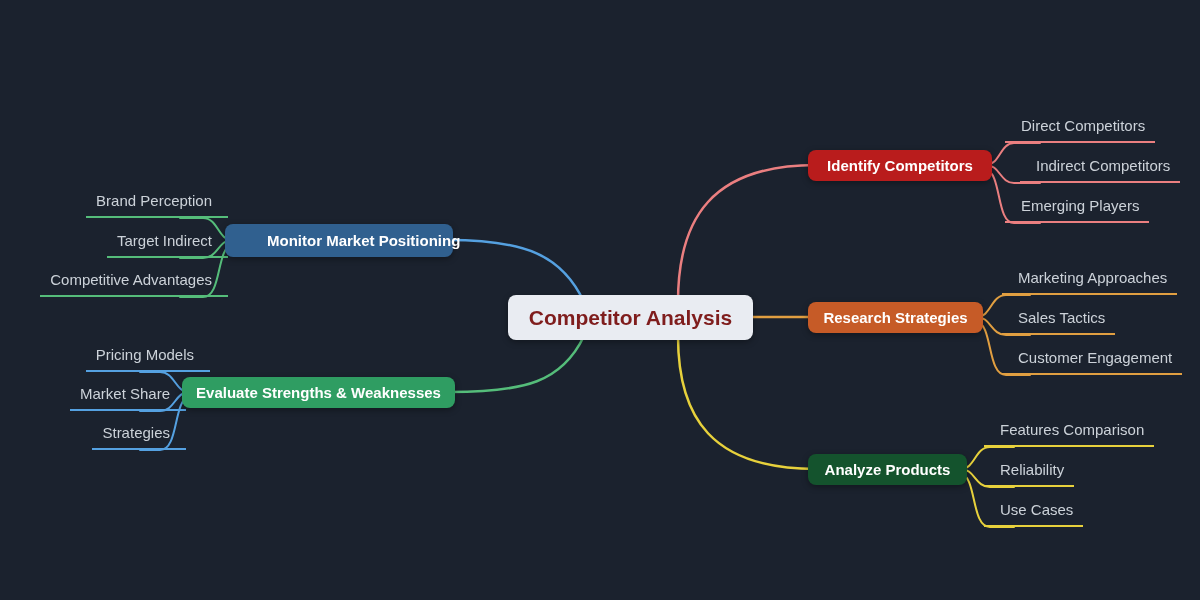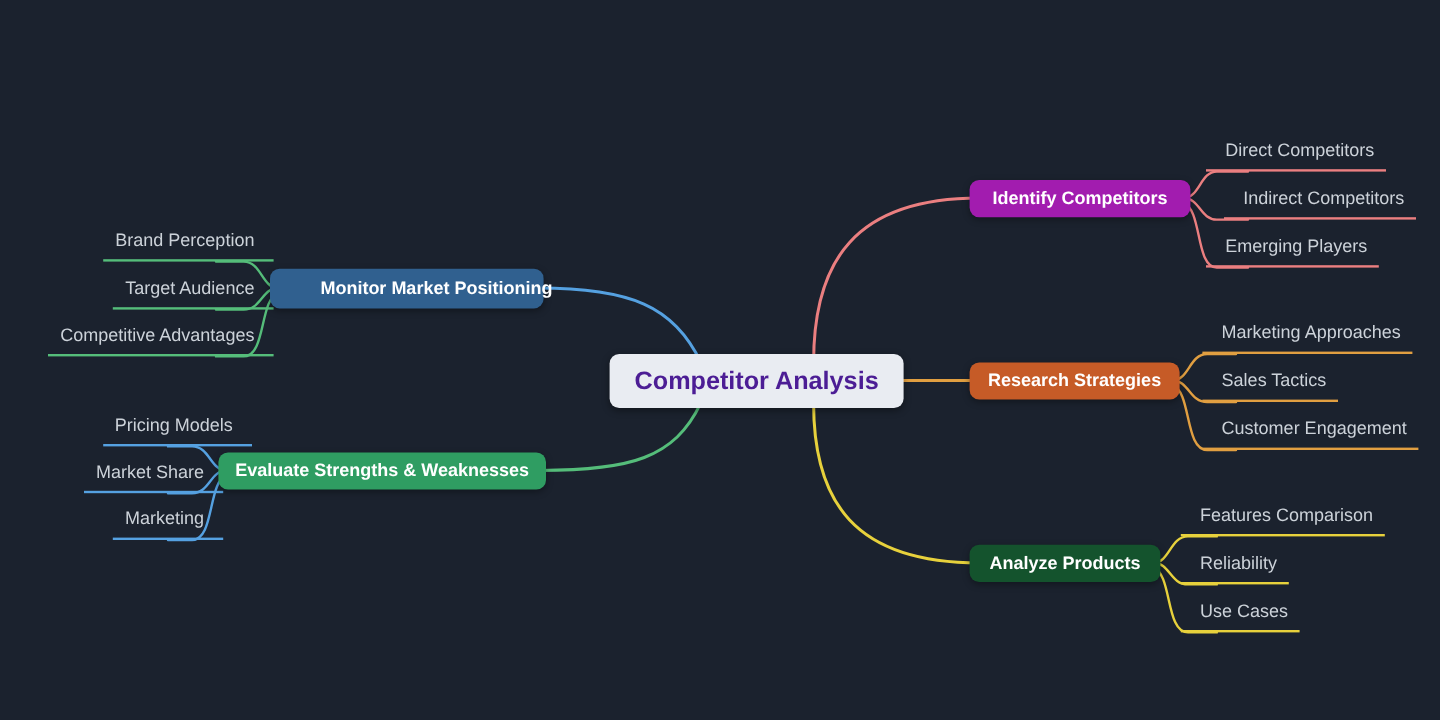--- a/index.html
+++ b/index.html
@@ -45,41 +45,41 @@
 
     <path class="leaflink" d="M 232 240 C 218 240 218 218 203 218 L 180 218" stroke="#55bd7a"></path>
     <path class="leaflink" d="M 232 240 C 218 240 218 258 203 258 L 180 258" stroke="#55bd7a"></path>
     <path class="leaflink" d="M 232 244 C 216 249 222 297 203 297 L 180 297" stroke="#55bd7a"></path>
 
     <path class="leaflink" d="M 189 392 C 175 392 175 372 160 372 L 140 372" stroke="#55a1e1"></path>
     <path class="leaflink" d="M 189 392 C 175 392 175 411 160 411 L 140 411" stroke="#55a1e1"></path>
     <path class="leaflink" d="M 189 396 C 173 401 179 450 160 450 L 140 450" stroke="#55a1e1"></path>
   </svg>
 
-  <div class="node root" style="background: rgb(233, 236, 242); color: #4c1d95;">Competitor Analysis</div>
+  <div class="node root" style="background: rgb(233, 236, 242); color: #7f1d1d;">Competitor Analysis</div>
 
-  <div class="node branch" style="left: 808px; top: 150px; width: 184px; background: #a21caf; color: rgb(255, 255, 255);">Identify Competitors</div>
+  <div class="node branch" style="left: 808px; top: 150px; width: 184px; background: #b91c1c; color: rgb(255, 255, 255);">Identify Competitors</div>
   <div class="node branch" style="left: 808px; top: 302px; width: 175px; background: rgb(198, 91, 39); color: rgb(255, 255, 255);">Research Strategies</div>
   <div class="node branch" style="left: 808px; top: 454px; width: 159px; background: #14532d; color: rgb(255, 255, 255);">Analyze Products</div>
   <div class="node branch" style="left: 225px; top: 224px; width: 228px; height: 33px; line-height: 33px; background: rgb(48, 96, 143); color: rgb(255, 255, 255); padding-left: 42px;">Monitor Market Positioning</div>
   <div class="node branch" style="left: 182px; top: 377px; width: 273px; background: rgb(47, 157, 98); color: rgb(255, 255, 255);">Evaluate Strengths &amp; Weaknesses</div>
 
   <div class="leaf right" style="left: 1005px; top: 116px; border-bottom-color: rgb(235, 127, 128); color: rgb(204, 210, 217);">Direct Competitors</div>
   <div class="leaf right" style="left: 1020px; top: 156px; border-bottom-color: rgb(235, 127, 128); color: rgb(204, 210, 217);">Indirect Competitors</div>
   <div class="leaf right" style="left: 1005px; top: 196px; border-bottom-color: rgb(235, 127, 128); color: rgb(204, 210, 217);">Emerging Players</div>
 
   <div class="leaf right" style="left: 1002px; top: 268px; border-bottom-color: rgb(225, 159, 65); color: rgb(204, 210, 217);">Marketing Approaches</div>
   <div class="leaf right" style="left: 1002px; top: 308px; border-bottom-color: rgb(225, 159, 65); color: rgb(204, 210, 217); text-align: center;">Sales Tactics</div>
   <div class="leaf right" style="left: 1002px; top: 348px; border-bottom-color: rgb(225, 159, 65); color: rgb(204, 210, 217);">Customer Engagement</div>
 
   <div class="leaf right" style="left: 984px; top: 420px; border-bottom-color: rgb(231, 209, 60); color: rgb(204, 210, 217);">Features Comparison</div>
   <div class="leaf right" style="left: 984px; top: 460px; border-bottom-color: rgb(231, 209, 60); color: rgb(204, 210, 217);">Reliability</div>
   <div class="leaf right" style="left: 984px; top: 500px; border-bottom-color: rgb(231, 209, 60); color: rgb(204, 210, 217);">Use Cases</div>
 
   <div class="leaf left" style="right: 972px; top: 191px; border-bottom-color: rgb(85, 189, 122); color: rgb(204, 210, 217);">Brand Perception</div>
-  <div class="leaf left" style="right: 972px; top: 231px; border-bottom-color: rgb(85, 189, 122); color: rgb(204, 210, 217);">Target Audience</div>
+  <div class="leaf left" style="right: 972px; top: 231px; border-bottom-color: rgb(85, 189, 122); color: rgb(204, 210, 217);">Target Indirect</div>
   <div class="leaf left" style="right: 972px; top: 270px; border-bottom-color: rgb(85, 189, 122); color: rgb(204, 210, 217);">Competitive Advantages</div>
 
   <div class="leaf left" style="right: 990px; top: 345px; border-bottom-color: rgb(85, 161, 225); color: rgb(204, 210, 217);">Pricing Models</div>
   <div class="leaf left" style="right: 1014px; top: 384px; border-bottom-color: rgb(85, 161, 225); color: rgb(204, 210, 217);">Market Share</div>
-  <div class="leaf left" style="right: 1014px; top: 423px; border-bottom-color: rgb(85, 161, 225); color: rgb(204, 210, 217);">Marketing</div>
+  <div class="leaf left" style="right: 1014px; top: 423px; border-bottom-color: rgb(85, 161, 225); color: rgb(204, 210, 217);">Strategies</div>
 
 </div>
 
 </body></html>

